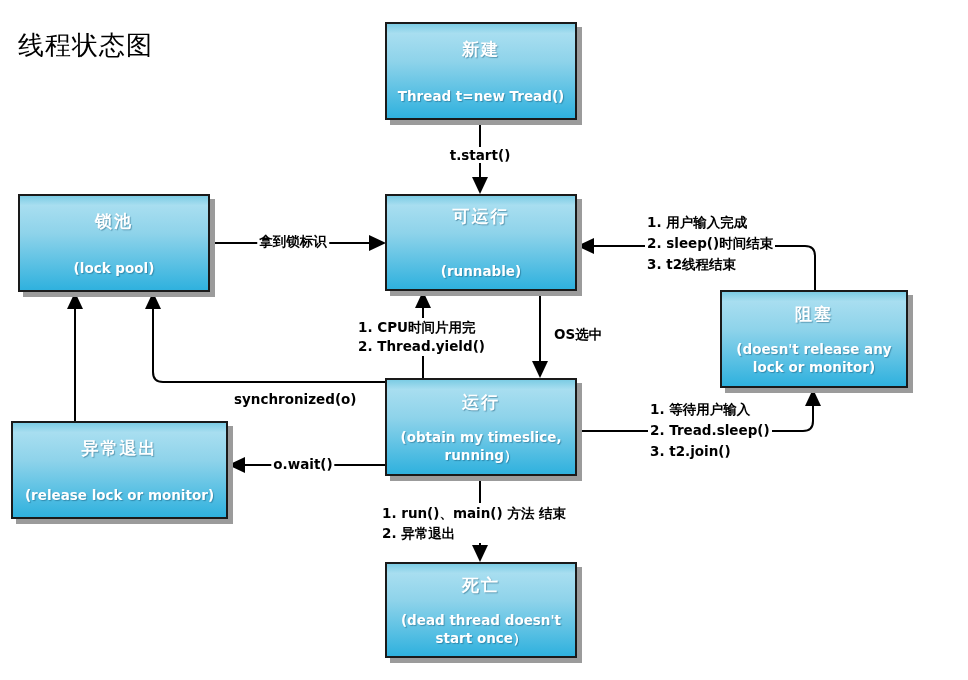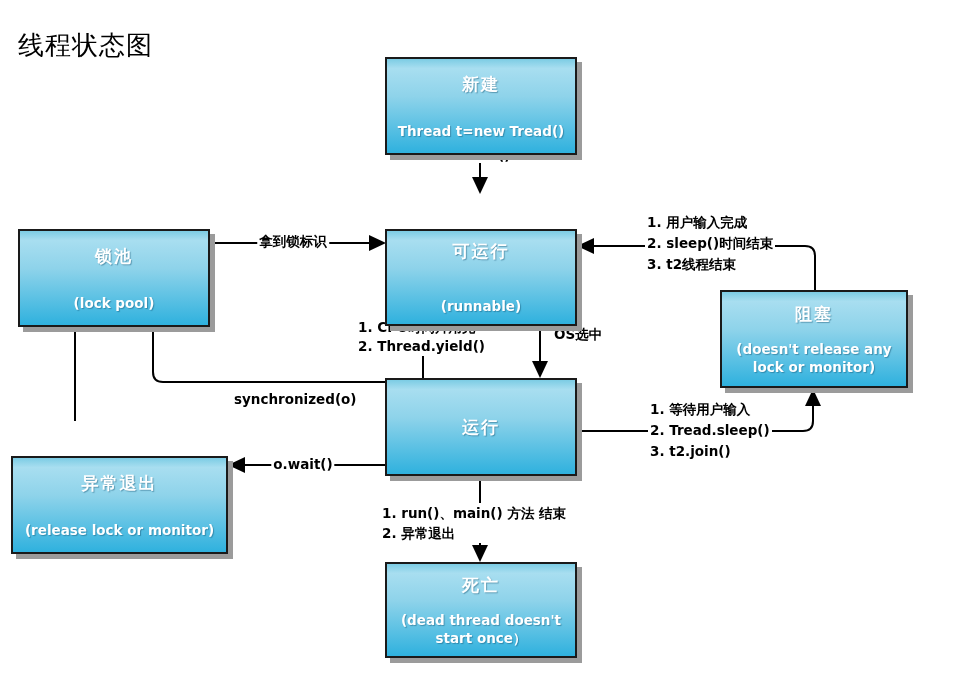--- a/index.html
+++ b/index.html
@@ -13,21 +13,21 @@
 
   .box{position:absolute;box-sizing:border-box;border:2px solid #1a1a1a;
        background:linear-gradient(180deg,#7ccce4 0%,#a8def0 10%,#8ed3ea 40%,#2fb1de 100%);
        box-shadow:5px 5px 0 #9b9b9b;
        display:flex;flex-direction:column;justify-content:center;align-items:center;
        text-align:center;color:#fff;}
   .box .box-title{font-size:17px;font-weight:bold;letter-spacing:2px;
        text-shadow:1px 1px 1px rgba(20,80,110,.45);}
   .box .box-sub{font-size:13.5px;font-weight:bold;line-height:18px;padding:0 8px;
        text-shadow:1px 1px 1px rgba(20,80,110,.45);}
-  .box.single{gap:26px;margin-top:35px;}
+  .box.single{gap:26px;}
   .box.tight{gap:14px;}
 
   .lbl{position:absolute;background:#fff;color:#000;font-size:13.5px;font-weight:bold;
        white-space:nowrap;padding:0 2px;}
   .lbl.center{transform:translateX(-50%);}
   .lbl .ln{line-height:20px;}
   .lbl.lh19 .ln{line-height:19px;}
   .lbl.lh21 .ln{line-height:21px;}
 </style>
 </head>
@@ -118,20 +118,21 @@
     <div class="box-sub">(doesn't release any lock or monitor)</div>
   </div>
 
   <div class="box single" style="left:18px;top:194px;width:192px;height:98px;">
     <div class="box-title">锁池</div>
     <div class="box-sub">(lock pool)</div>
   </div>
 
   <div class="box tight" style="left:385px;top:378px;width:192px;height:98px;">
     <div class="box-title">运行</div>
+    <div class="box-sub">(obtain my timeslice, running）</div>
   </div>
 
   <div class="box single" style="left:11px;top:421px;width:217px;height:98px;">
     <div class="box-title">异常退出</div>
     <div class="box-sub">(release lock or monitor)</div>
   </div>
 
   <div class="box tight" style="left:385px;top:562px;width:192px;height:96px;">
     <div class="box-title">死亡</div>
     <div class="box-sub">(dead thread doesn't start once）</div>

